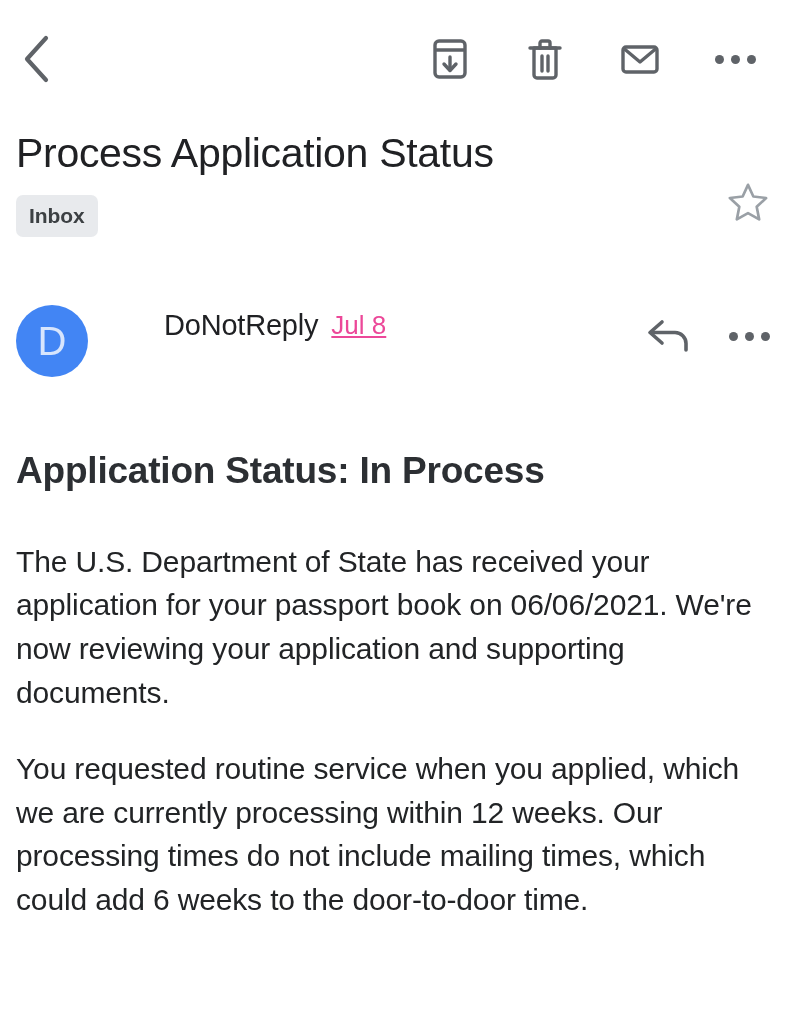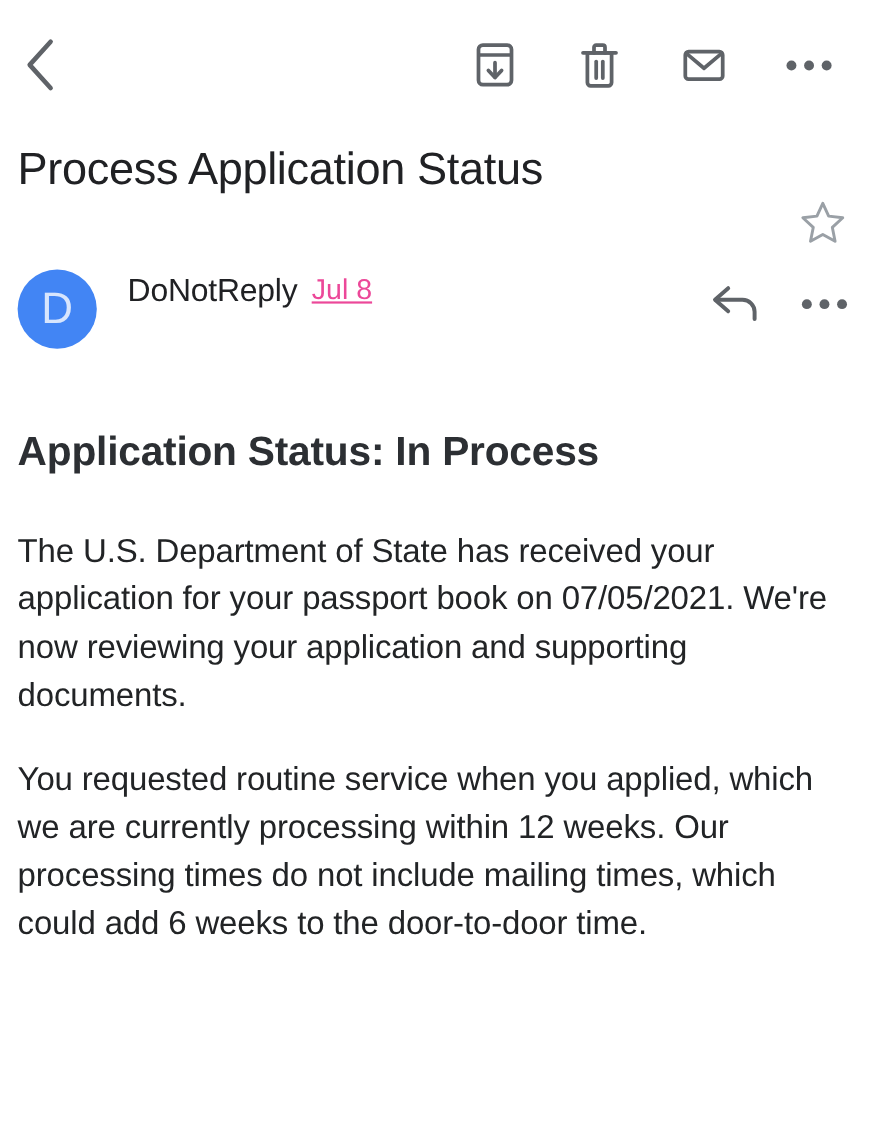--- a/index.html
+++ b/index.html
@@ -125,22 +125,23 @@
     user-select: none;
   }
   .sender-info {
     flex: 1 1 auto;
     padding-left: 28px;
     padding-top: 4px;
     min-width: 0;
   }
   .sender-line {
     display: flex;
-    align-items: flex-start;
+    align-items: center;
     gap: 13px;
+    margin-left: 48px;
   }
   .sender-name {
     font-size: 29px;
     color: #202124;
     line-height: 1.15;
     letter-spacing: -0.2px;
   }
   .sender-date {
     font-size: 26px;
     color: #ec4899;
@@ -260,20 +261,23 @@
             <i></i>
         </span>
       </button>
 
     </div>
   </div>
 
   <div class="subject-block">
     <div class="subject-title">Process Application Status</div>
 
+    <div class="chip-row">
+      <span class="chip">Inbox</span>
+    </div>
 
     <button class="star-btn">
       <span>
         <svg width="42" height="42" viewBox="0 0 44 44" fill="none" stroke="currentColor" stroke-width="2.8" stroke-linecap="round" stroke-linejoin="round">
           <polygon points="22,4 27.6,16.2 41,17.8 31.1,27 33.7,40.2 22,33.7 10.3,40.2 12.9,27 3,17.8 16.4,16.2"></polygon>
         </svg>
       </span>
     </button>
   </div>
 
@@ -305,18 +309,18 @@
             <i></i>
             <i></i>
         </span>
       </button>
     </div>
   </div>
 
   <div class="mail-body">
     <div class="body-heading">Application Status: In Process</div>
 
-    <p class="body-para">The U.S. Department of State has received your application for your passport book on 07/05/2021. We're now reviewing your application and supporting documents.</p>
+    <p class="body-para">The U.S. Department of State has received your application for your passport book on 06/06/2021. We're now reviewing your application and supporting documents.</p>
 
     <p class="body-para">You requested routine service when you applied, which we are currently processing within 12 weeks. Our processing times do not include mailing times, which could add 6 weeks to the door-to-door time.</p>
   </div>
 
 </div>
 
 </body></html>

